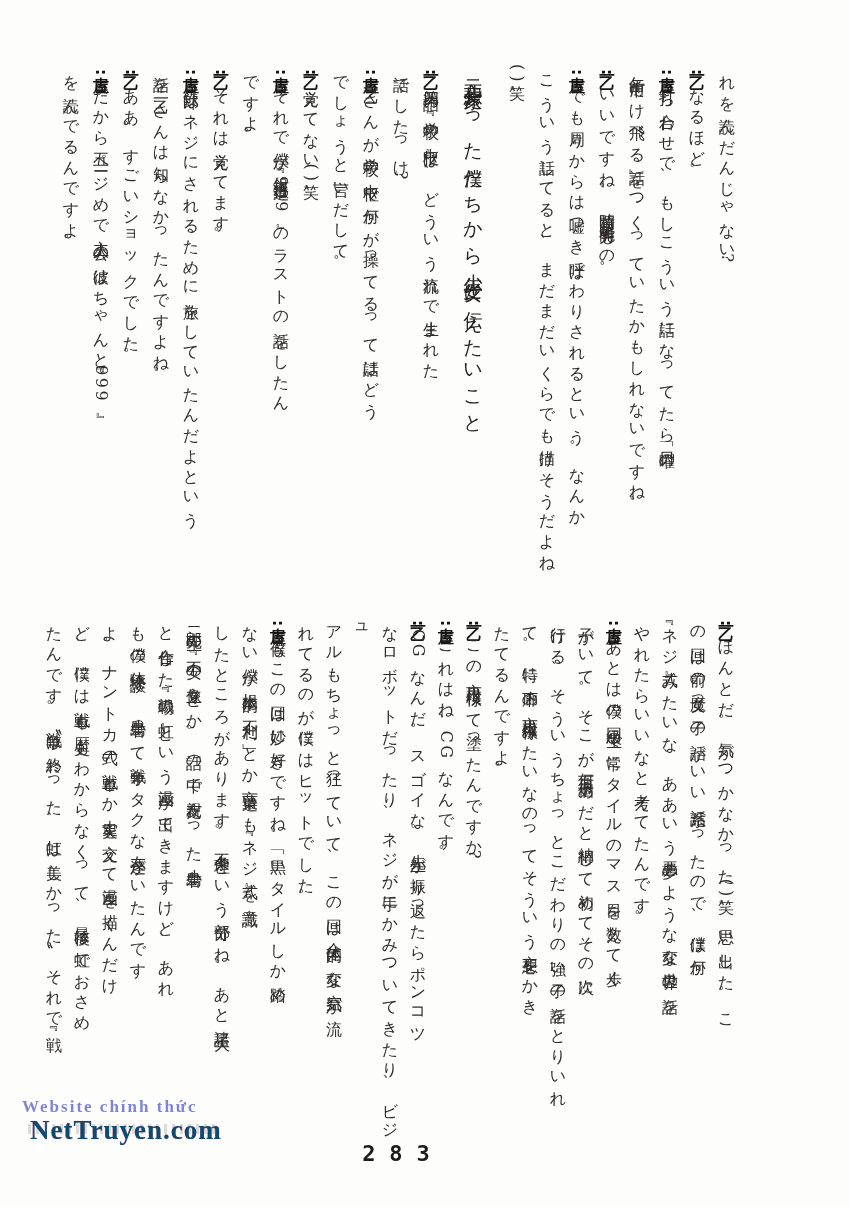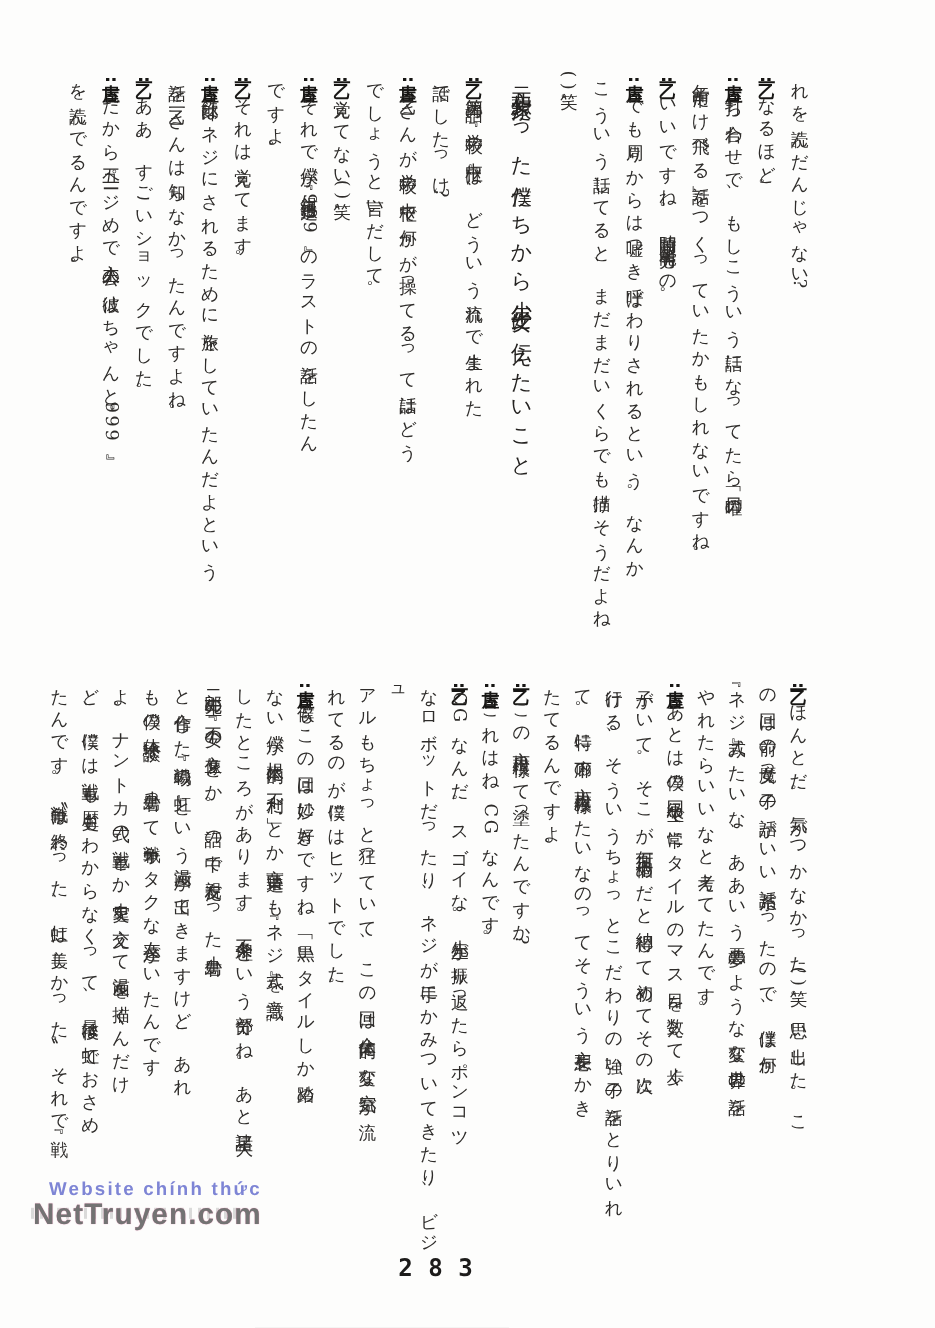--- a/index.html
+++ b/index.html
@@ -45,25 +45,24 @@
     transform:translateX(-22px);
     font-family:"DejaVu Sans Mono", monospace;
     font-size:22px;
     font-weight:bold;
     letter-spacing:14px;
     color:#1c1b1a;
   }
   
   .watermark{
     position:absolute;
-    left:22px;top:1072px;
-    font-family:Liberation Sans, sans-serif;
+    left:22px;top:1098px;
+    font-family:Liberation Serif, serif;
     font-weight:bold;
     line-height:1.05;
-    text-align:right;
   }
   .wm1{
     font-size:17px;
     letter-spacing:2px;
   }
   .wm2{
     position:relative;
     font-size:27px;
     letter-spacing:1px;
     margin-left:8px;
@@ -131,18 +130,18 @@
       <p class="col">と合作した『戦場の虹』という漫画が出てきますけど、あれ</p>
       <p class="col">も僕の体験談で。小島君って戦争オタクな友達がいたんです</p>
       <p class="col">よ。ナントカ式の戦車とか史実を交えて漫画を描くんだけ</p>
       <p class="col">ど、僕には戦車も歴史もわからなくって、最後は虹でおさめ</p>
       <p class="col">たんです。〝戦争は終わった、虹は美しかった〟。それで『戦</p>
     </section>
 
   <div class="watermark">
     <div class="wm1" style="color: rgb(126, 133, 213);">Website chính thức</div>
     <div class="wm-ghost"></div>
-    <div class="wm2" style="color: #737373;">NetTruyen.com</div>
+    <div class="wm2" style="color: #0c4a6e;">NetTruyen.com</div>
   </div>
 
   <div class="pagenum">283</div>
 
 </div>
 
 </body></html>

